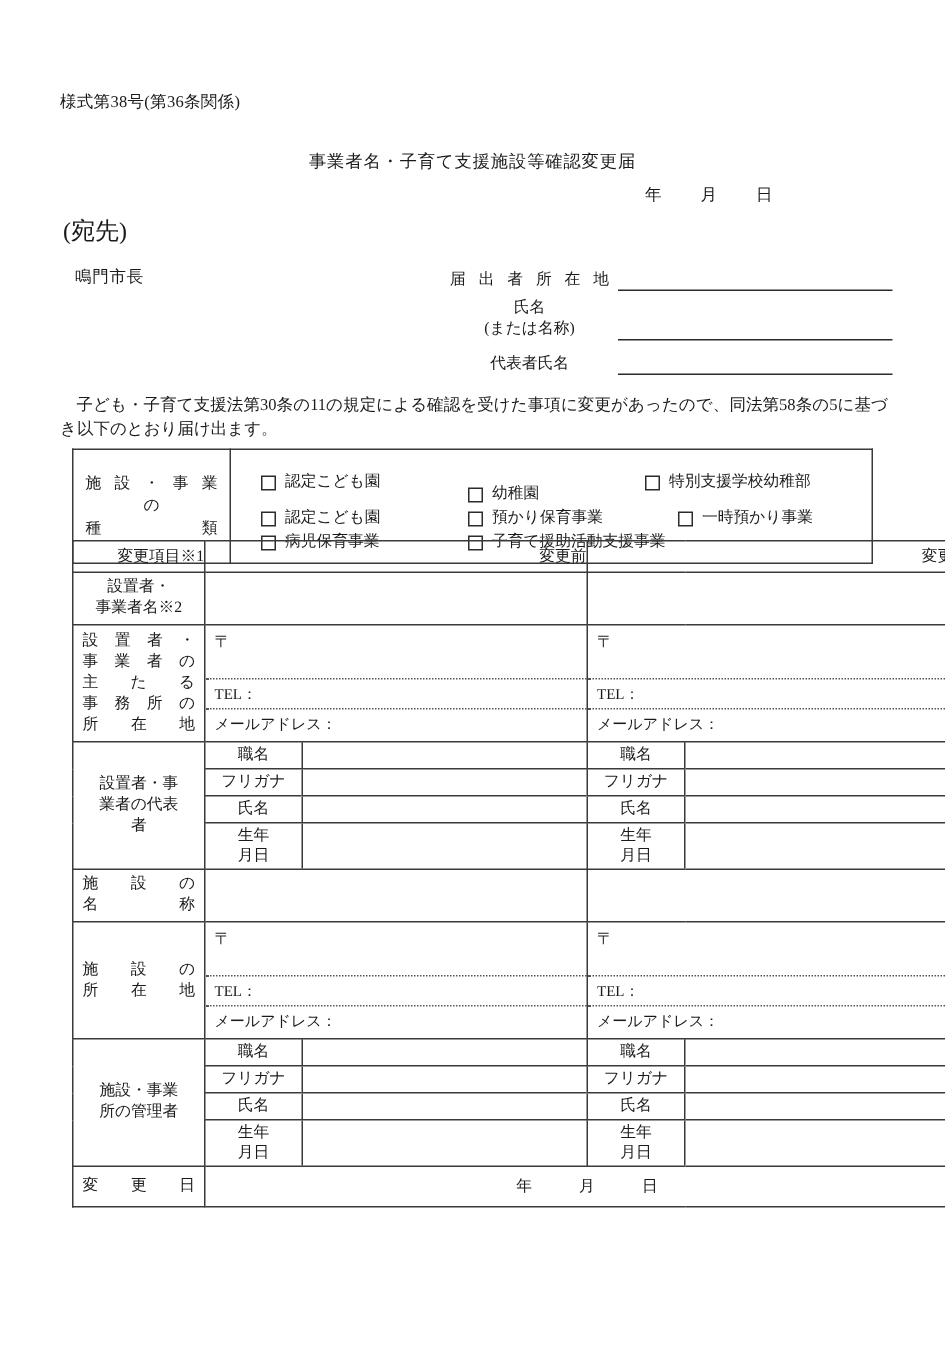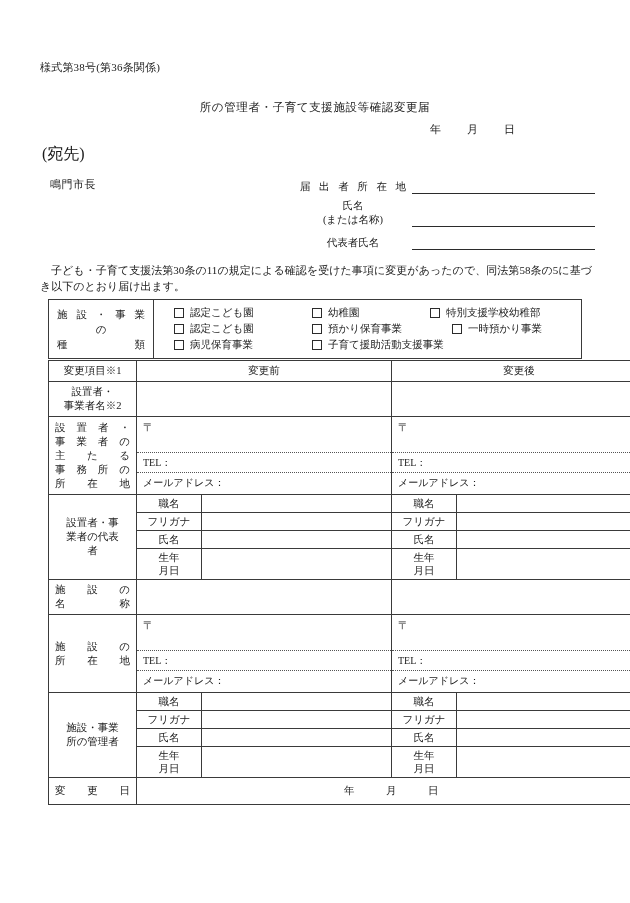--- a/index.html
+++ b/index.html
@@ -195,21 +195,21 @@
     line-height: 14px;
     padding: 3px 6px;
     box-sizing: border-box;
   }
   .lbl-j div {
     text-align: justify;
     text-align-last: justify;
   }
 
   .hdr {
-    text-align: center;
+    text-align: right;
     padding: 3px 0;
   }
   .sub-lbl {
     text-align: center;
     line-height: 13px;
     padding: 2px 4px;
     border-right: 1px dotted #555 !important;
   }
 
   
@@ -245,21 +245,21 @@
   .date-cell span { margin: 0 14px; }
   .zip-mark { font-size: 11px; }
 </style>
 </head>
 <body>
 
 <div class="page">
 
   <div class="form-no">様式第38号(第36条関係)</div>
 
-  <div class="doc-title">所の管理者・子育て支援施設等確認変更届</div>
+  <div class="doc-title">事業者名・子育て支援施設等確認変更届</div>
 
   <div class="date-line">
     <span>年</span>
     <span>月</span>
     <span>日</span>
   </div>
 
   <div class="addressee-label">(宛先)</div>
   <div class="addressee-name">鳴門市長</div>
 
@@ -290,21 +290,21 @@
         <div>施設・事業</div>
         <div class="mid">の</div>
         <div>種類</div>
       </td>
       <td class="type-body">
         <div class="cb-row">
           <div class="cb-item" style="width:138px;padding-left:20px;">
             <span class="cb-box"></span>
             <span>認定こども園</span>
           </div>
-          <div class="cb-item" style="width:118px;">
+          <div class="cb-item" style="width:118px;margin-top:17px;">
             <span class="cb-box"></span>
             <span>幼稚園</span>
           </div>
           <div class="cb-item">
             <span class="cb-box"></span>
             <span>特別支援学校幼稚部</span>
           </div>
         </div>
         <div class="cb-row">
           <div class="cb-item" style="width:138px;padding-left:20px;">

